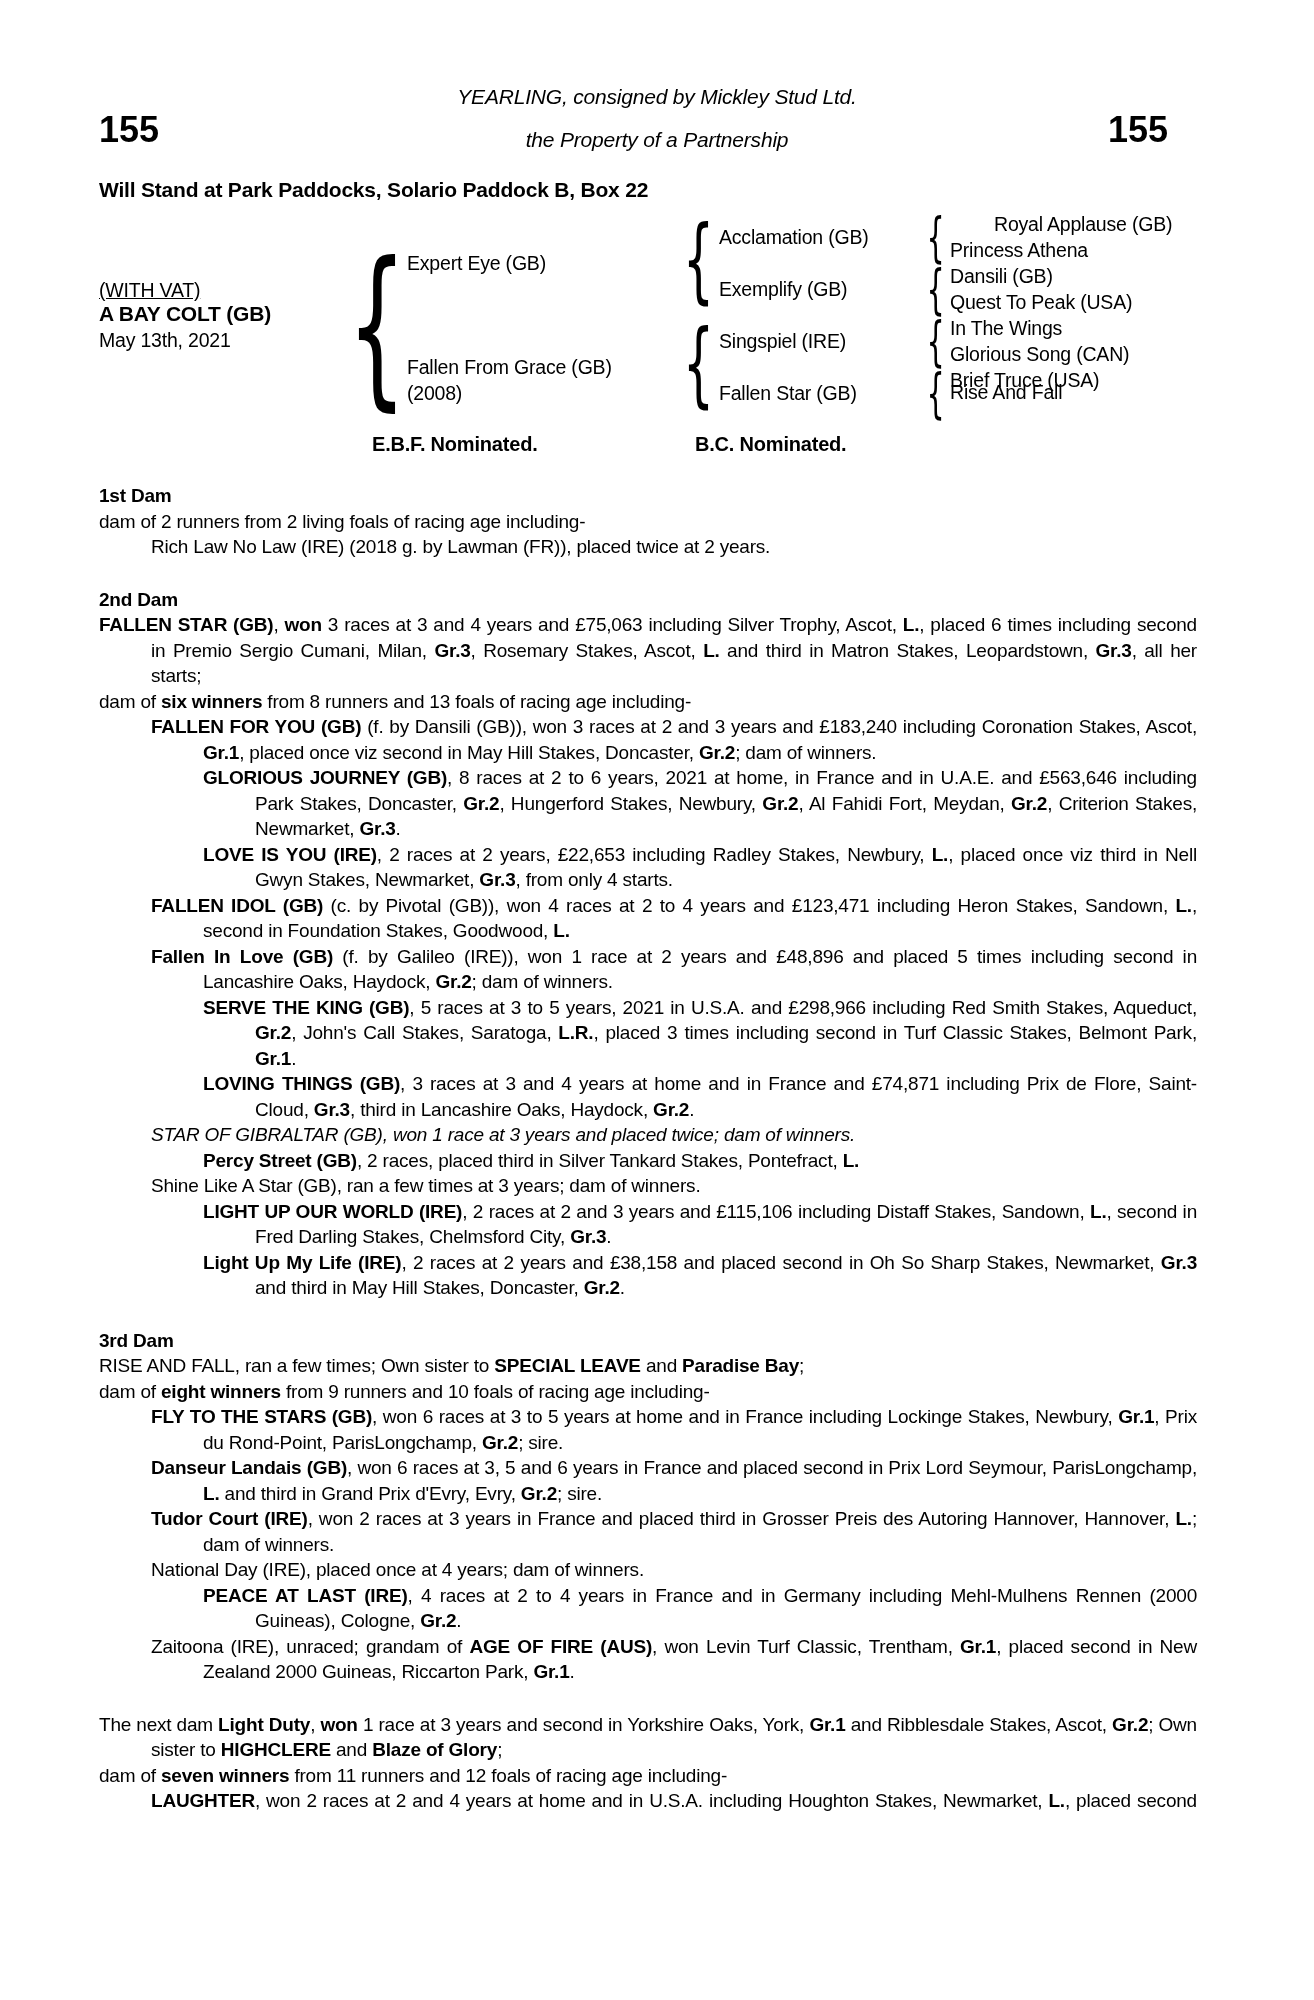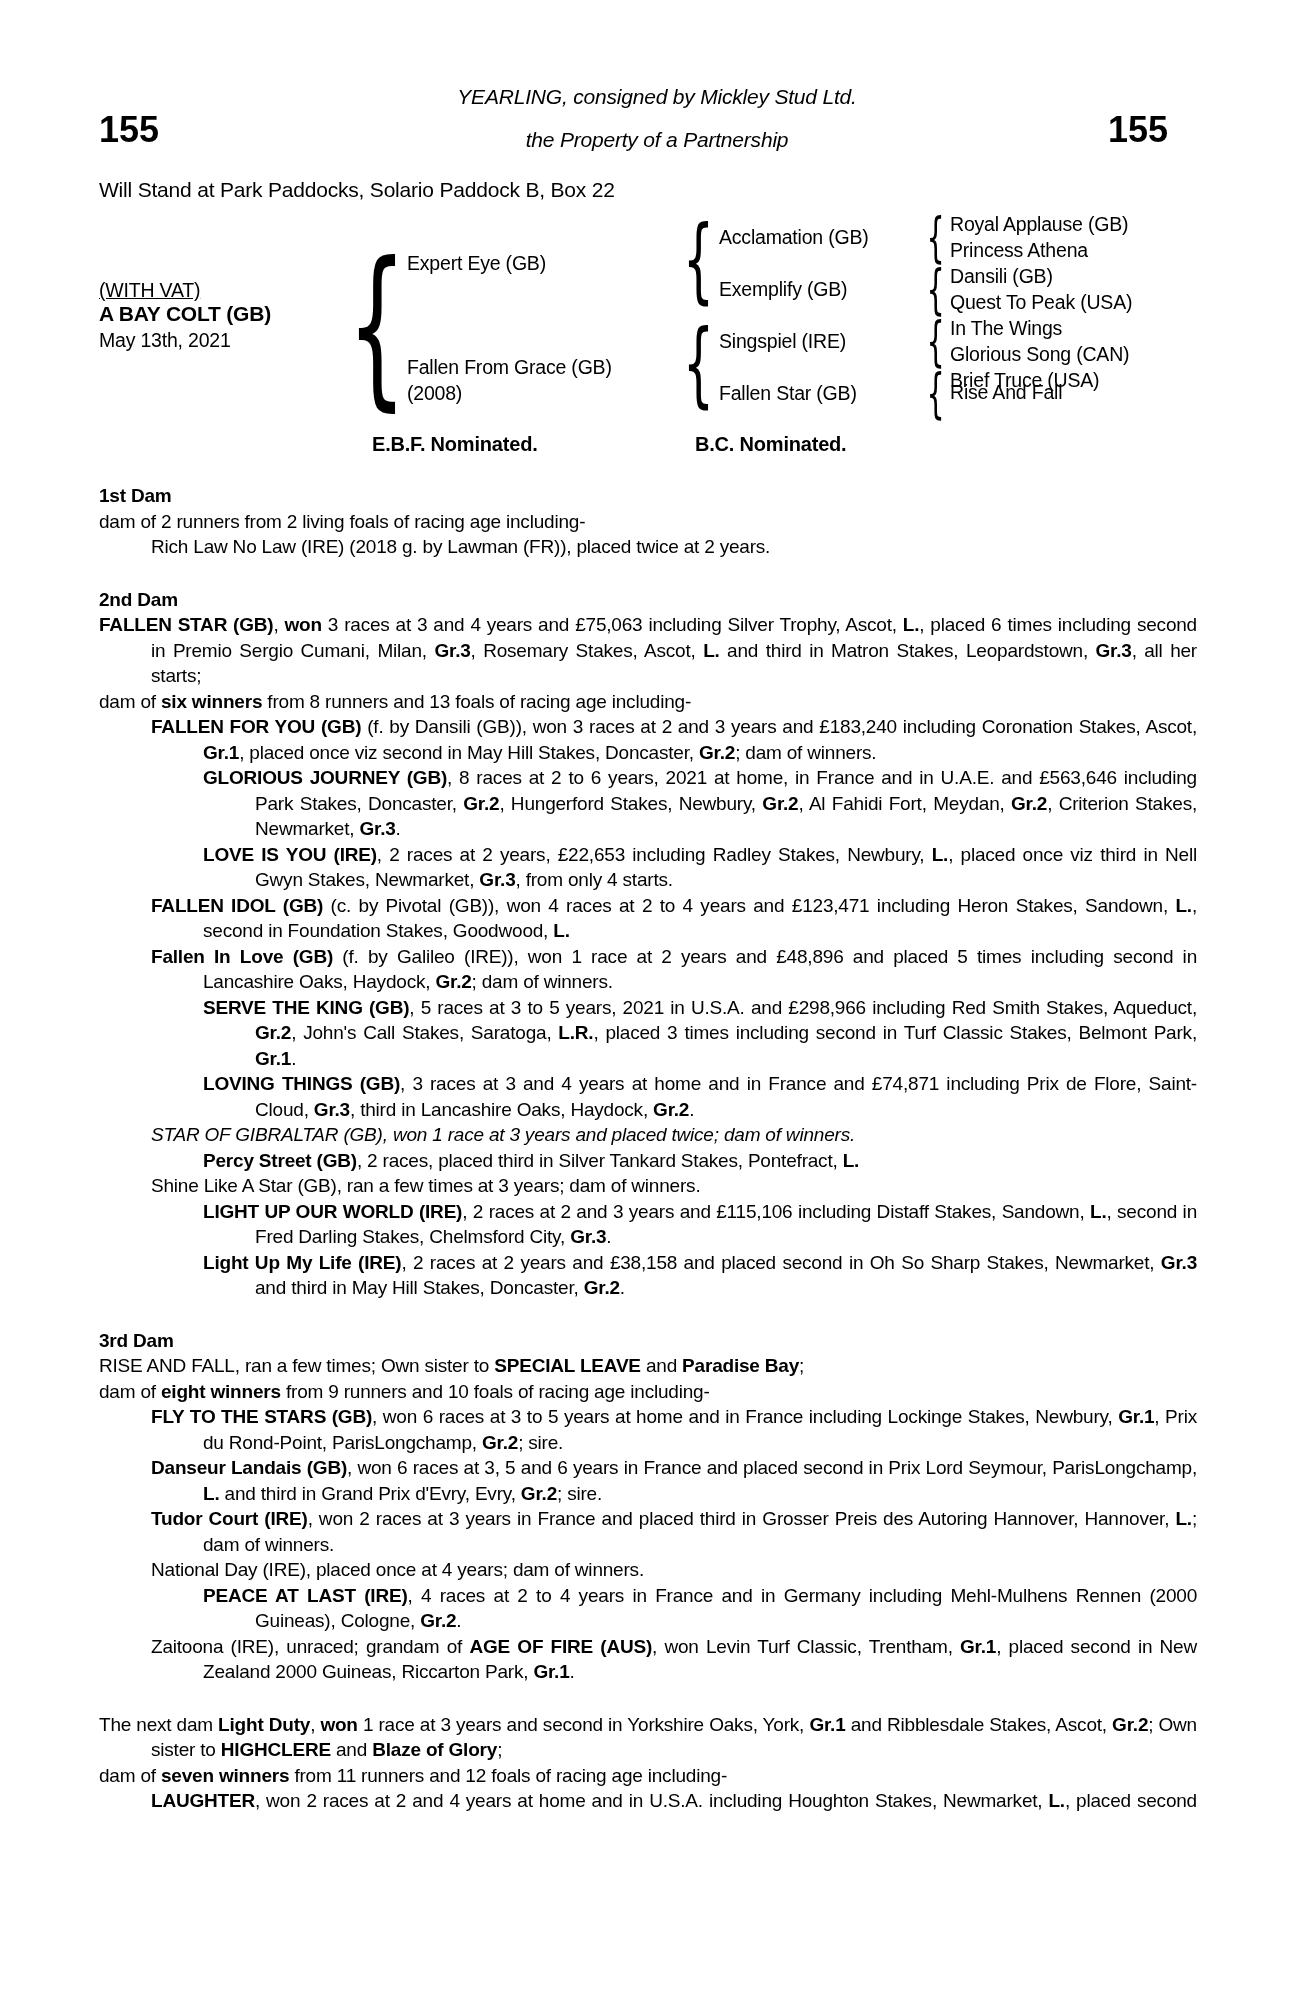--- a/index.html
+++ b/index.html
@@ -11,21 +11,21 @@
     color:#000;
     font-family:"Liberation Sans",sans-serif;
     font-size:19px;
     line-height:25.5px;
     letter-spacing:-0.2px;
     overflow:hidden;
   }
   
   .hdr-center{position:absolute;left:0;right:0;text-align:center;font-style:italic;font-size:21px;}
   .lot{position:absolute;font-weight:700;font-size:36px;line-height:1;letter-spacing:0;}
-  .stand-line{position:absolute;left:99px;top:177px;font-weight:400;font-size:21px;letter-spacing:-0.2px;}
+  .stand-line{position:absolute;left:99px;top:177px;font-weight:700;font-size:21px;letter-spacing:-0.2px;}
   
   .ped-cell{position:absolute;white-space:nowrap;font-size:19.5px;line-height:25px;}
   .ped-colt-name{font-weight:700;font-size:21px;}
   .brace{position:absolute;width:30px;display:flex;align-items:center;justify-content:center;}
   .brace span{display:block;font-family:"DejaVu Sans",sans-serif;font-weight:400;transform:scale(0.55,1.02);}
   .nominated{position:absolute;font-weight:700;font-size:20px;}
   
   .cat-body{position:absolute;left:99px;top:483px;width:1098px;text-align:justify;}
   .section{margin:0;padding:0;}
   .section + .section{margin-top:27px;}
@@ -79,21 +79,21 @@
     <div class="brace" style="left:920px;top:266px;height:48px;font-size:52px;line-height:48px;">
         <span>{</span>
       </div>
     <div class="brace" style="left:920px;top:318px;height:48px;font-size:52px;line-height:48px;">
         <span>{</span>
       </div>
     <div class="brace" style="left:920px;top:370px;height:48px;font-size:52px;line-height:48px;">
         <span>{</span>
       </div>
 
-    <div class="ped-cell" style="left:950px;top:212px;">Royal Applause (GB)</div>
+    <div class="ped-cell" style="left:994px;top:212px;">Royal Applause (GB)</div>
     <div class="ped-cell" style="left:950px;top:238px;">Princess Athena</div>
     <div class="ped-cell" style="left:950px;top:264px;">Dansili (GB)</div>
     <div class="ped-cell" style="left:950px;top:290px;">Quest To Peak (USA)</div>
     <div class="ped-cell" style="left:950px;top:316px;">In The Wings</div>
     <div class="ped-cell" style="left:950px;top:342px;">Glorious Song (CAN)</div>
     <div class="ped-cell" style="left:950px;top:368px;">Brief Truce (USA)</div>
     <div class="ped-cell" style="left:950px;top:380px;">Rise And Fall</div>
   </div>
 
   <div class="nominated" style="left:372px;top:432px;">E.B.F. Nominated.</div>

